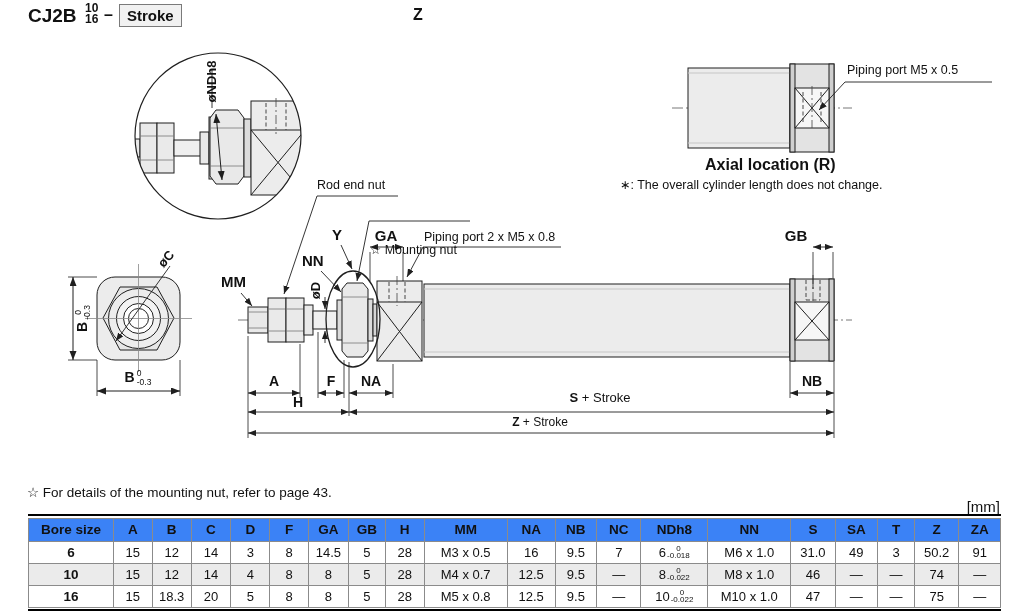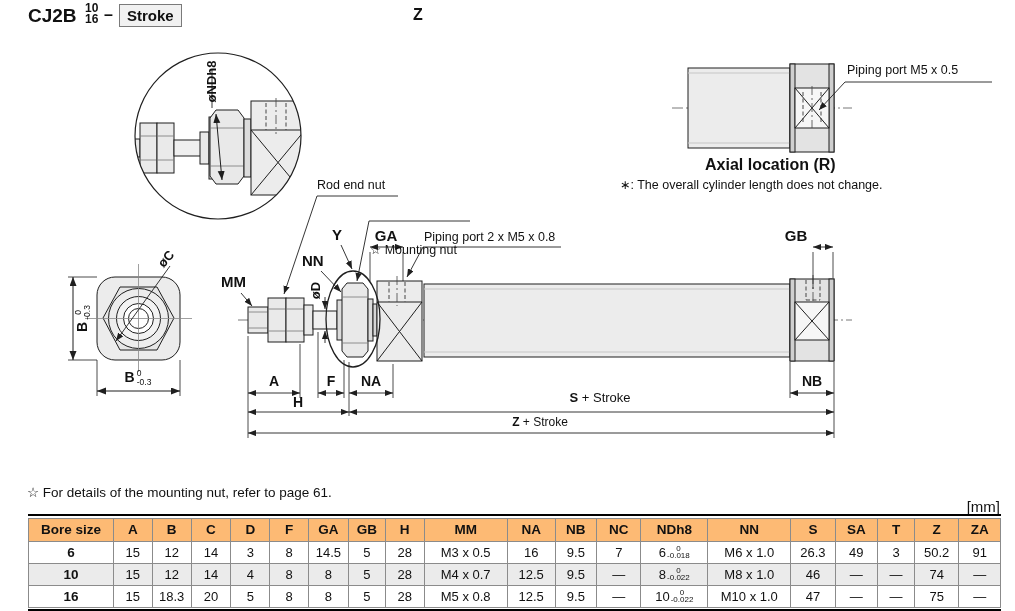--- a/index.html
+++ b/index.html
@@ -19,21 +19,21 @@
   .rot90{transform:rotate(-90deg);transform-origin:center center;text-align:center;}
   .tolstack{display:inline-flex;flex-direction:column;font-size:8.5px;line-height:8.5px;
             font-weight:normal;margin-left:2px;vertical-align:middle;justify-content:center;}
   .dimrow{display:inline-flex;align-items:center;justify-content:center;width:100%;}
   
   .tablewrap{position:absolute;left:28px;top:514px;width:973px;border-top:2.5px solid #000;
              border-bottom:2.5px solid #000;padding:1.5px 0;}
   table{border-collapse:collapse;width:100%;table-layout:fixed;font-family:"Liberation Sans",sans-serif;}
   th,td{border:1px solid #8b8b8b;text-align:center;padding:0;font-size:13px;height:21px;
         overflow:hidden;vertical-align:middle;}
-  th{background:#fdba74;font-weight:bold;font-size:13.5px;height:22px;}
+  th{background:#3b82f6;font-weight:bold;font-size:13.5px;height:22px;}
   tr.shaded td{background:#ebebeb;}
   td.bore{font-weight:bold;font-size:13.5px;}
   .tolcell{display:inline-flex;align-items:center;justify-content:center;}
   .tolcell .base{font-size:13px;}
   .tolcell .tolstack{font-size:8px;line-height:7.5px;margin-left:1px;}
 </style>
 </head>
 <body>
 
 <div class="canvas">
@@ -205,21 +205,21 @@
   </div>
   <div class="lbl dimrow" style="left:108px;top:369px;width:60px;height:17px;">
     <span class="b14">B</span>
       <span class="tolstack">
         <span>0</span>
         <span>-0.3</span>
       </span>
   </div>
   <div class="lbl b13" style="left:158px;top:252px;transform:rotate(-48deg);">øC</div>
 
-  <div class="lbl" style="left:27px;top:485px;font-size:13.5px;">☆ For details of the mounting nut, refer to page 61.</div>
+  <div class="lbl" style="left:27px;top:485px;font-size:13.5px;">☆ For details of the mounting nut, refer to page 43.</div>
   <div class="lbl" style="left:940px;top:498px;width:60px;text-align:right;font-size:15px;">[mm]</div>
 
   <div class="tablewrap">
     <table>
         <colgroup>
           <col style="width: 9.4%;">
           <col style="width: 4.3%;">
           <col style="width: 4.3%;">
           <col style="width: 4.4%;">
           <col style="width: 4.3%;">
@@ -279,21 +279,21 @@
             <td>9.5</td>
             <td>7</td>
             <td><span class="tolcell">
                 <span class="base">6</span>
                 <span class="tolstack">
                   <span>0</span>
                   <span>-0.018</span>
                 </span>
               </span></td>
             <td>M6 x 1.0</td>
-            <td>26.3</td>
+            <td>31.0</td>
             <td>49</td>
             <td>3</td>
             <td>50.2</td>
             <td>91</td>
           </tr>
           <tr class="shaded">
             <td class="bore">10</td>
             <td>15</td>
             <td>12</td>
             <td>14</td>

